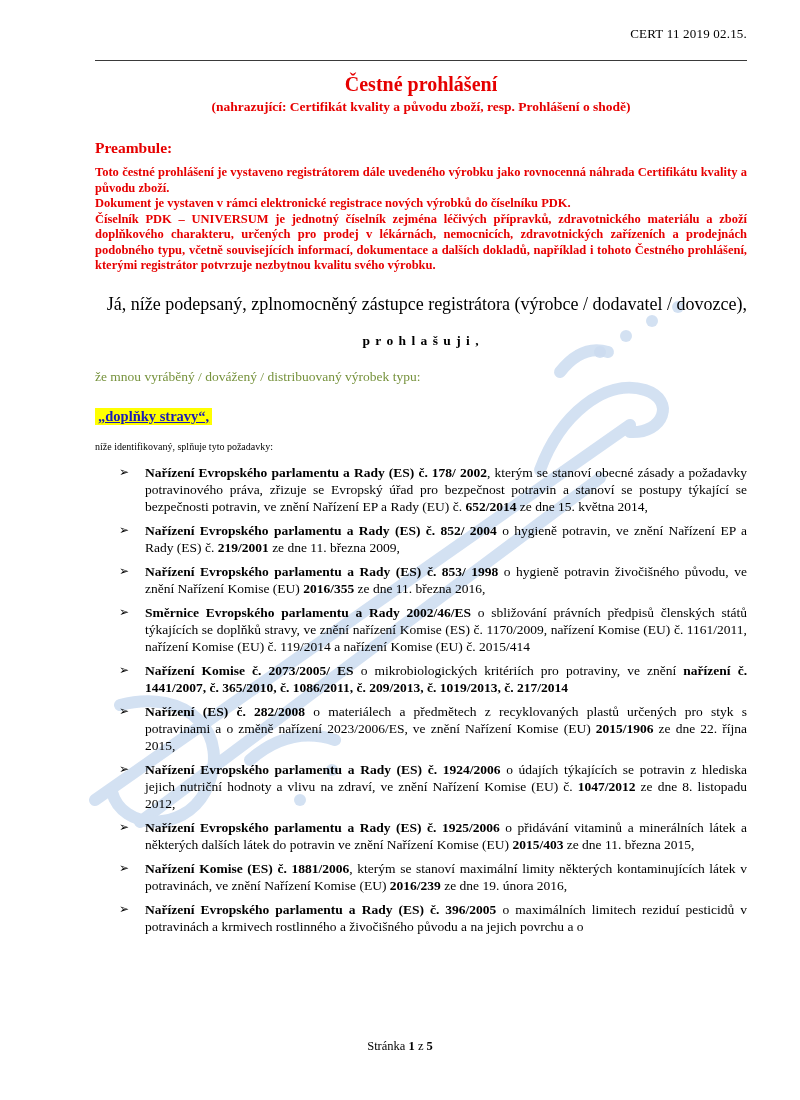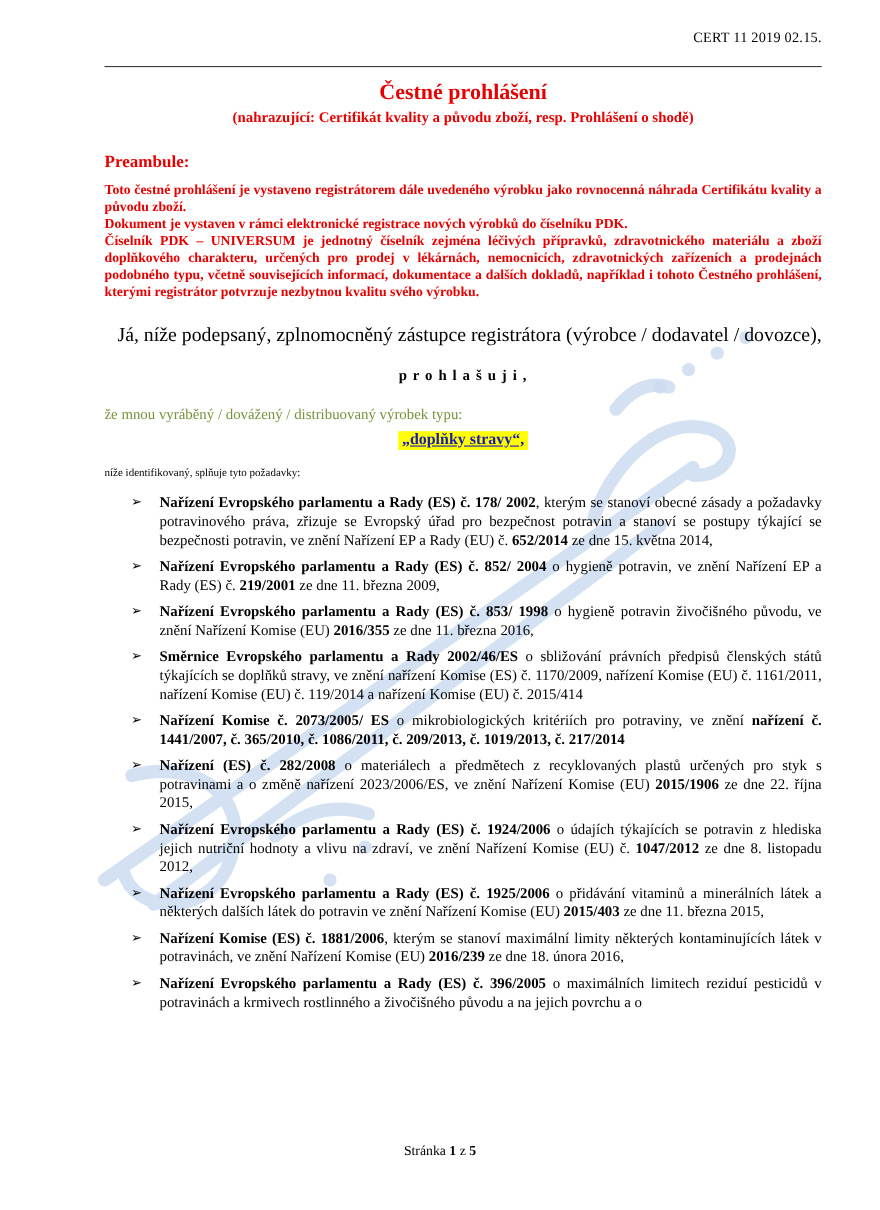--- a/index.html
+++ b/index.html
@@ -12,21 +12,21 @@
   .doc-code{text-align:right;font-size:13px;letter-spacing:.2px;}
   .rule{border:none;border-top:1.5px solid #3a3a3a;margin:18px 0 0 0;}
   .title{margin:12px 0 0 0;text-align:center;font-size:20px;font-weight:bold;color:var(--red,#e60000);}
   .subtitle{margin-top:3px;text-align:center;font-size:13.5px;font-weight:bold;color:var(--red,#e60000);}
   .preamble-heading{margin-top:24px;font-size:15.5px;font-weight:bold;color:var(--red,#e60000);}
   .preamble-body{margin-top:8px;}
   .pre-p{margin:0;font-size:12.5px;line-height:15.5px;font-weight:bold;color:var(--red,#e60000);text-align:justify;}
   .intro{margin-top:20px;text-align:right;font-size:18px;}
   .declare-verb{margin-top:18px;text-align:center;font-size:13.5px;font-weight:bold;letter-spacing:1px;}
   .product-line{margin-top:20px;font-size:13.5px;color:var(--olive,#76923c);}
-  .product-type-wrap{margin-top:6px;text-align:center;}
+  .product-type-wrap{margin-top:22px;}
   .product-type{
     display:inline-block;background:var(--highlight_yellow,#ffff00);
     color:var(--link_blue,#1a1ab8);font-size:14.5px;font-weight:bold;
     text-decoration:underline;padding:0 3px;
   }
   .req-intro{margin-top:16px;font-size:10px;}
   .req-list{list-style:none;margin:12px 0 0 0;padding:0 0 0 24px;}
   .req-item{display:flex;margin:0 0 7px 0;font-size:13.5px;line-height:17px;}
   .bullet{flex:0 0 26px;font-family:"DejaVu Sans", sans-serif;font-size:12px;line-height:17px;}
   .req-text{flex:1;text-align:justify;}
@@ -113,21 +113,21 @@
         <li class="req-item">
           <span class="bullet">➢</span>
           <span class="req-text"><span class="b">Nařízení Evropského parlamentu a Rady (ES) č. 1924/2006</span><span> o údajích týkajících se potravin z hlediska jejich nutriční hodnoty a vlivu na zdraví, ve znění Nařízení Komise (EU) č. </span><span class="b">1047/2012</span><span> ze dne 8. listopadu 2012,</span></span>
         </li>
         <li class="req-item">
           <span class="bullet">➢</span>
           <span class="req-text"><span class="b">Nařízení Evropského parlamentu a Rady (ES) č. 1925/2006</span><span> o přidávání vitaminů a minerálních látek a některých dalších látek do potravin ve znění Nařízení Komise (EU) </span><span class="b">2015/403</span><span> ze dne 11. března 2015,</span></span>
         </li>
         <li class="req-item">
           <span class="bullet">➢</span>
-          <span class="req-text"><span class="b">Nařízení Komise (ES) č. 1881/2006</span><span>, kterým se stanoví maximální limity některých kontaminujících látek v potravinách, ve znění Nařízení Komise (EU) </span><span class="b">2016/239</span><span> ze dne 18. února 2016,</span></span>
+          <span class="req-text"><span class="b">Nařízení Komise (ES) č. 1881/2006</span><span>, kterým se stanoví maximální limity některých kontaminujících látek v potravinách, ve znění Nařízení Komise (EU) </span><span class="b">2016/239</span><span> ze dne 19. února 2016,</span></span>
         </li>
         <li class="req-item">
           <span class="bullet">➢</span>
           <span class="req-text"><span class="b">Nařízení Evropského parlamentu a Rady (ES) č. 396/2005</span><span> o maximálních limitech reziduí pesticidů v potravinách a krmivech rostlinného a živočišného původu a na jejich povrchu a o</span></span>
         </li>
       </ul>
 
   </div>
 
   <div class="footer">

